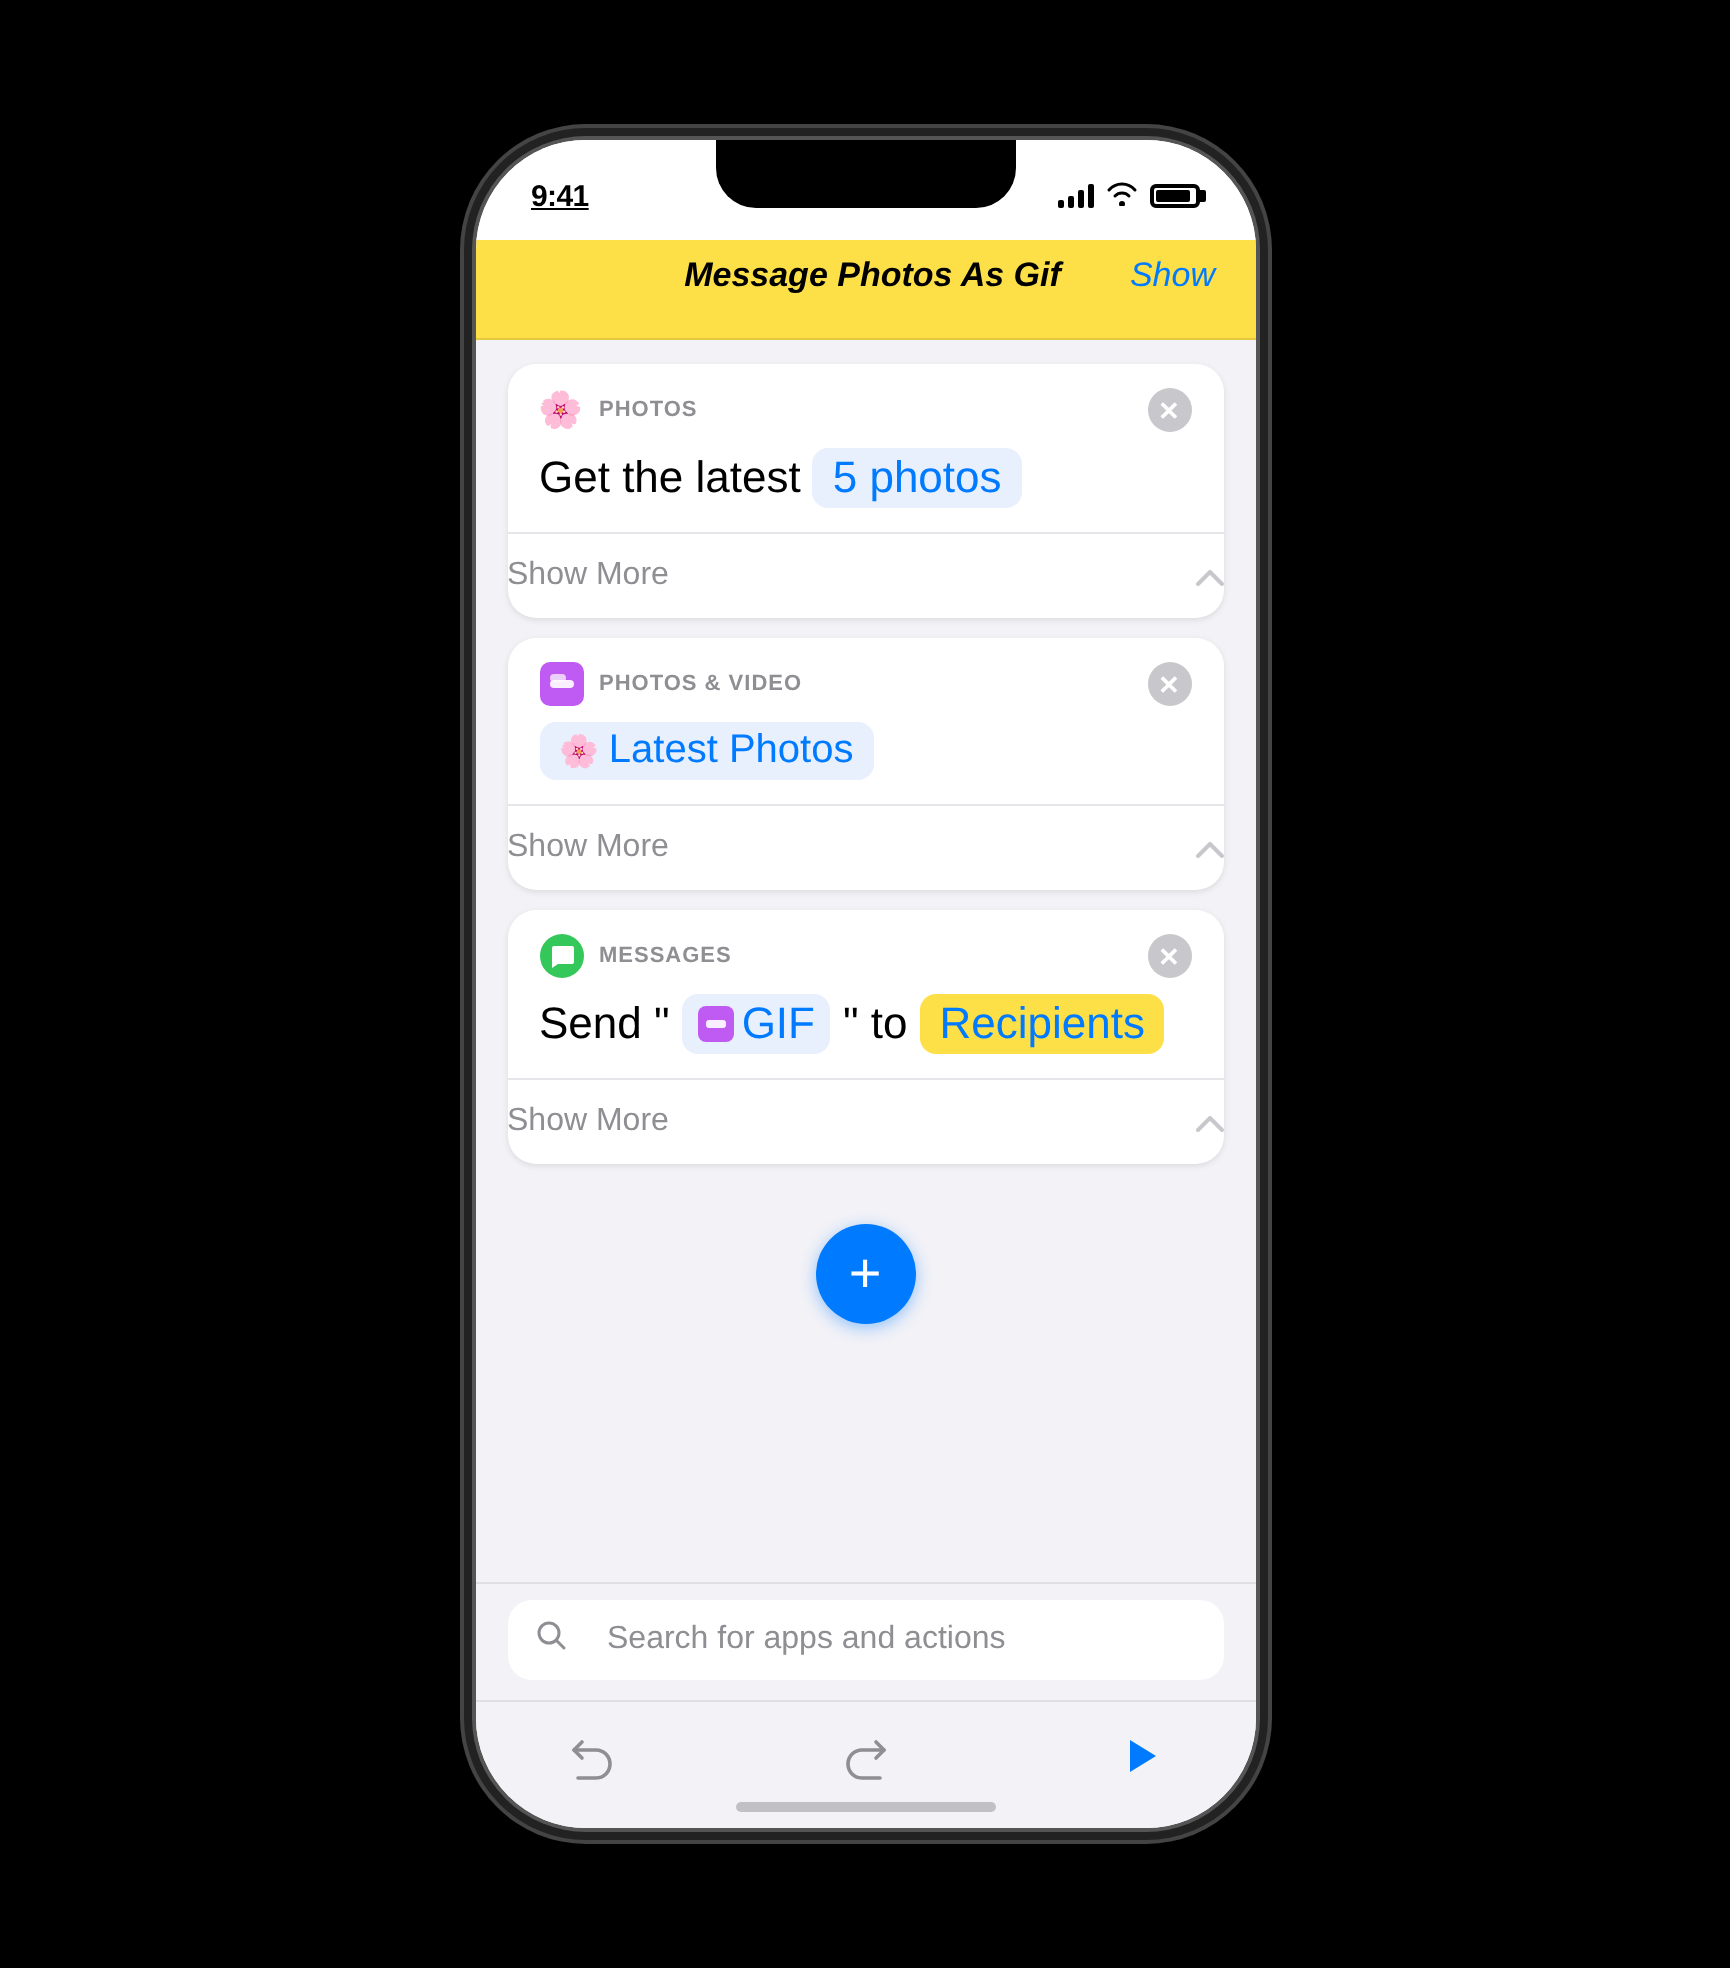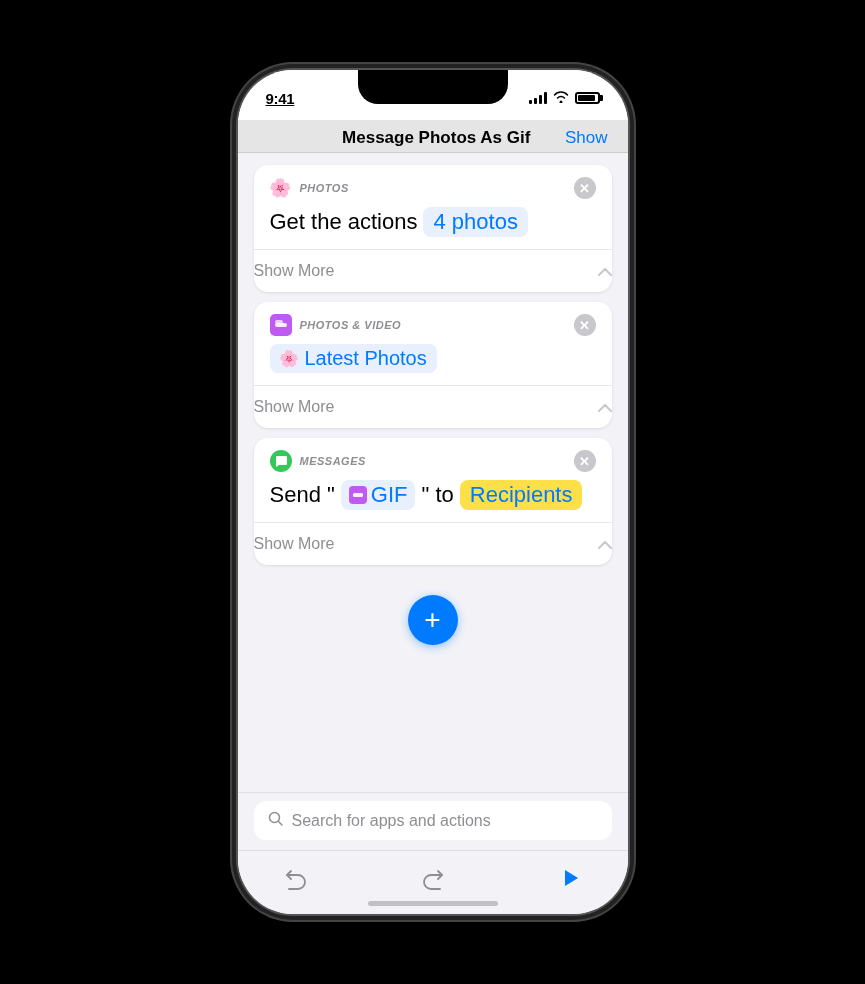--- a/index.html
+++ b/index.html
@@ -108,26 +108,27 @@
       transform: translateX(-50%);
       width: 150px;
       height: 34px;
       background: #000;
       border-radius: 0 0 20px 20px;
       z-index: 20;
     }
 
     
     .nav-bar {
-      background: #e5e5e5;
-      padding: 8px 20px 4px;
+      background: #fde047;
+      padding: 8px 20px 21px;
       display: flex;
       align-items: center;
       justify-content: space-between;
       border-bottom: 1px solid rgba(0,0,0,0.1);
+      font-style: italic;
     }
 
     .nav-title {
       font-size: 17px;
       font-weight: 600;
       color: #000;
     }
 
     .nav-done {
       font-size: 17px;
@@ -196,21 +197,20 @@
       width: 22px;
       height: 22px;
     }
 
     .card-category {
       font-size: 11px;
       font-weight: 600;
       color: #8E8E93;
       letter-spacing: 0.5px;
       text-transform: uppercase;
-      font-style: italic;
     }
 
     .card-close {
       width: 22px;
       height: 22px;
       background: #C7C7CC;
       border-radius: 50%;
       display: flex;
       align-items: center;
       justify-content: center;
@@ -313,20 +313,21 @@
     }
 
     .search-icon-wrap {
       color: #8E8E93;
       font-size: 15px;
     }
 
     .search-text {
       color: #8E8E93;
       font-size: 16px;
+      margin-left: 12px;
     }
 
     
     .bottom-toolbar {
       height: 64px;
       background: #F2F2F7;
       display: flex;
       align-items: center;
       justify-content: space-between;
       padding: 0 40px 10px;
@@ -469,23 +470,23 @@
       <div class="action-card card-wrapper">
         <div class="card-header">
           <div class="card-header-left">
             <div class="app-icon photos-icon">🌸</div>
             <span class="card-category">PHOTOS</span>
           </div>
           <div class="card-close">✕</div>
         </div>
         <div class="card-body">
           <div class="card-action-text">
-            <span>Get the actions</span>
+            <span>Get the latest</span>
             <span class="token-blue">
-              <span>4 photos</span>
+              <span>5 photos</span>
             </span>
           </div>
         </div>
         <div class="card-divider"></div>
         <div class="show-more">
           <span>Show More</span>
           <span class="chevron-up">
             <svg width="14" height="8" viewBox="0 0 14 8">
               <path d="M1 7L7 1L13 7" stroke="#C7C7CC" stroke-width="2" fill="none" stroke-linecap="round" stroke-linejoin="round"></path>
             </svg>

